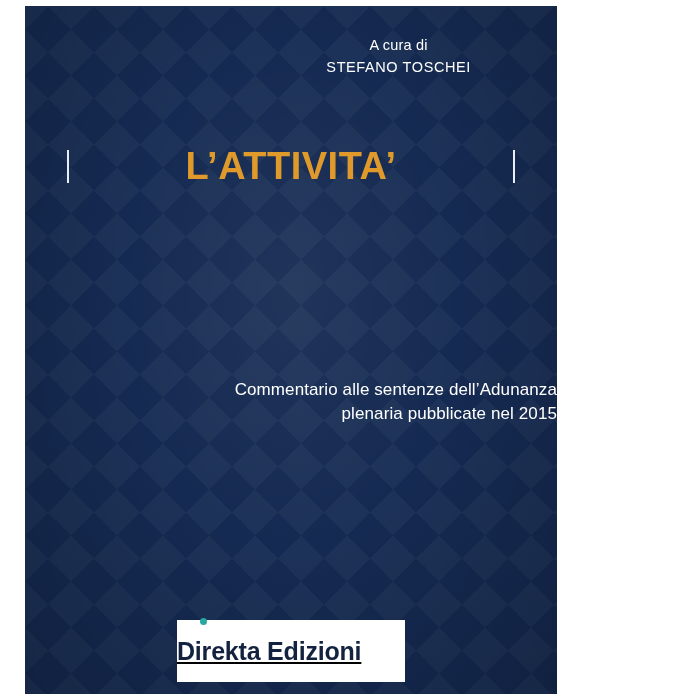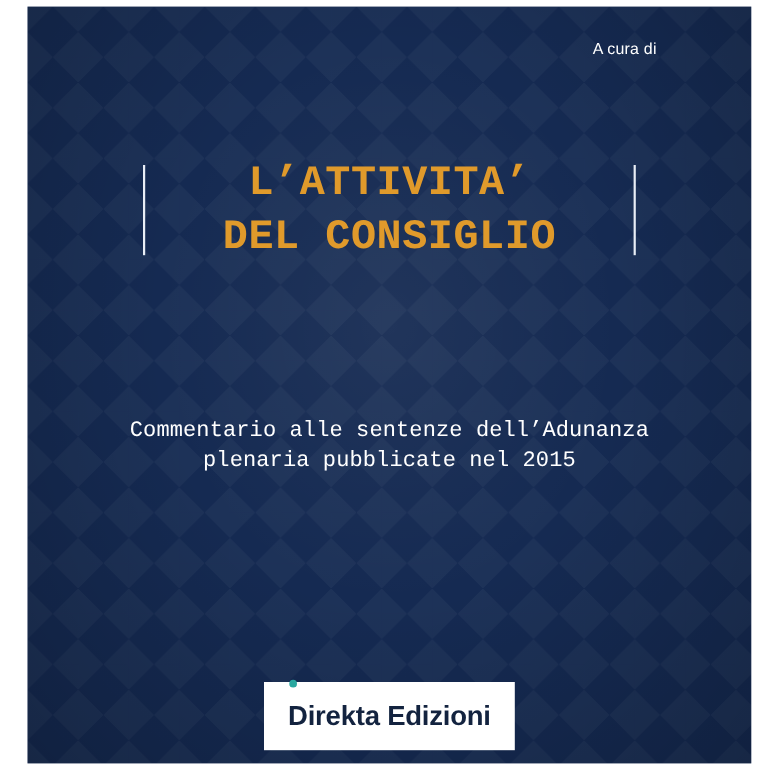--- a/index.html
+++ b/index.html
@@ -19,21 +19,21 @@
     width: 700px;
     height: 700px;
     background: #ffffff;
   }
 
   
   .cover {
     position: absolute;
     left: 25px;
     top: 6px;
-    width: 658px;
+    width: 532px;
     height: 688px;
     background: #152a52;
     overflow: hidden;
     box-sizing: border-box;
   }
 
   
   .cover-pattern {
     position: absolute;
     inset: 0;
@@ -91,51 +91,51 @@
 
   .title {
     color: #e09a2b;
     font-weight: bold;
     text-align: center;
     font-size: 38px;
     line-height: 1.29;
     letter-spacing: 0.5px;
     width: 380px;
   }
-  .title .tline { display: block; white-space: nowrap; font-family: Liberation Mono, monospace; }
+  .title .tline { display: block; white-space: nowrap; }
 
   
   .subtitle {
     position: absolute;
     left: 0;
     right: 0;
     top: 372px;
     z-index: 3;
-    text-align: center;
+    text-align: right;
     color: #ffffff;
-    font-size: 20px;
+    font-size: 17px;
     line-height: 1.42;
     letter-spacing: 0.1px;
-    font-family: Liberation Mono, monospace;
   }
   .subtitle .sline { display: block; }
 
   
   .logo-box {
     position: absolute;
     left: 50%;
     transform: translateX(-50%);
     bottom: 12px;
     width: 228px;
     height: 62px;
     background: #ffffff;
     display: flex;
     align-items: center;
-    justify-content: center;
+    justify-content: flex-start;
     z-index: 4;
+    text-decoration: underline;
   }
   .logo-text {
     font-size: 25px;
     font-weight: bold;
     color: #13233f;
     letter-spacing: -0.2px;
     position: relative;
     white-space: nowrap;
   }
   .logo-accent {
@@ -153,27 +153,27 @@
 
 <div class="page">
 
   <div class="cover">
 
     <div class="cover-pattern"></div>
     <div class="cover-vignette"></div>
 
     <div class="editor-block">
       <div class="editor-line1">A cura di</div>
+      <div class="editor-line2">STEFANO TOSCHEI</div>
     </div>
 
     <div class="title-wrap">
       <div class="rule rule-left"></div>
       <div class="title">
         <span class="tline">L’ATTIVITA’</span>
-        <span class="tline">DEL CONSIGLIO</span>
       </div>
       <div class="rule rule-right"></div>
     </div>
 
     <div class="subtitle">
       <span class="sline">Commentario alle sentenze dell’Adunanza</span>
       <span class="sline">plenaria pubblicate nel 2015</span>
     </div>
 
     <div class="logo-box">

